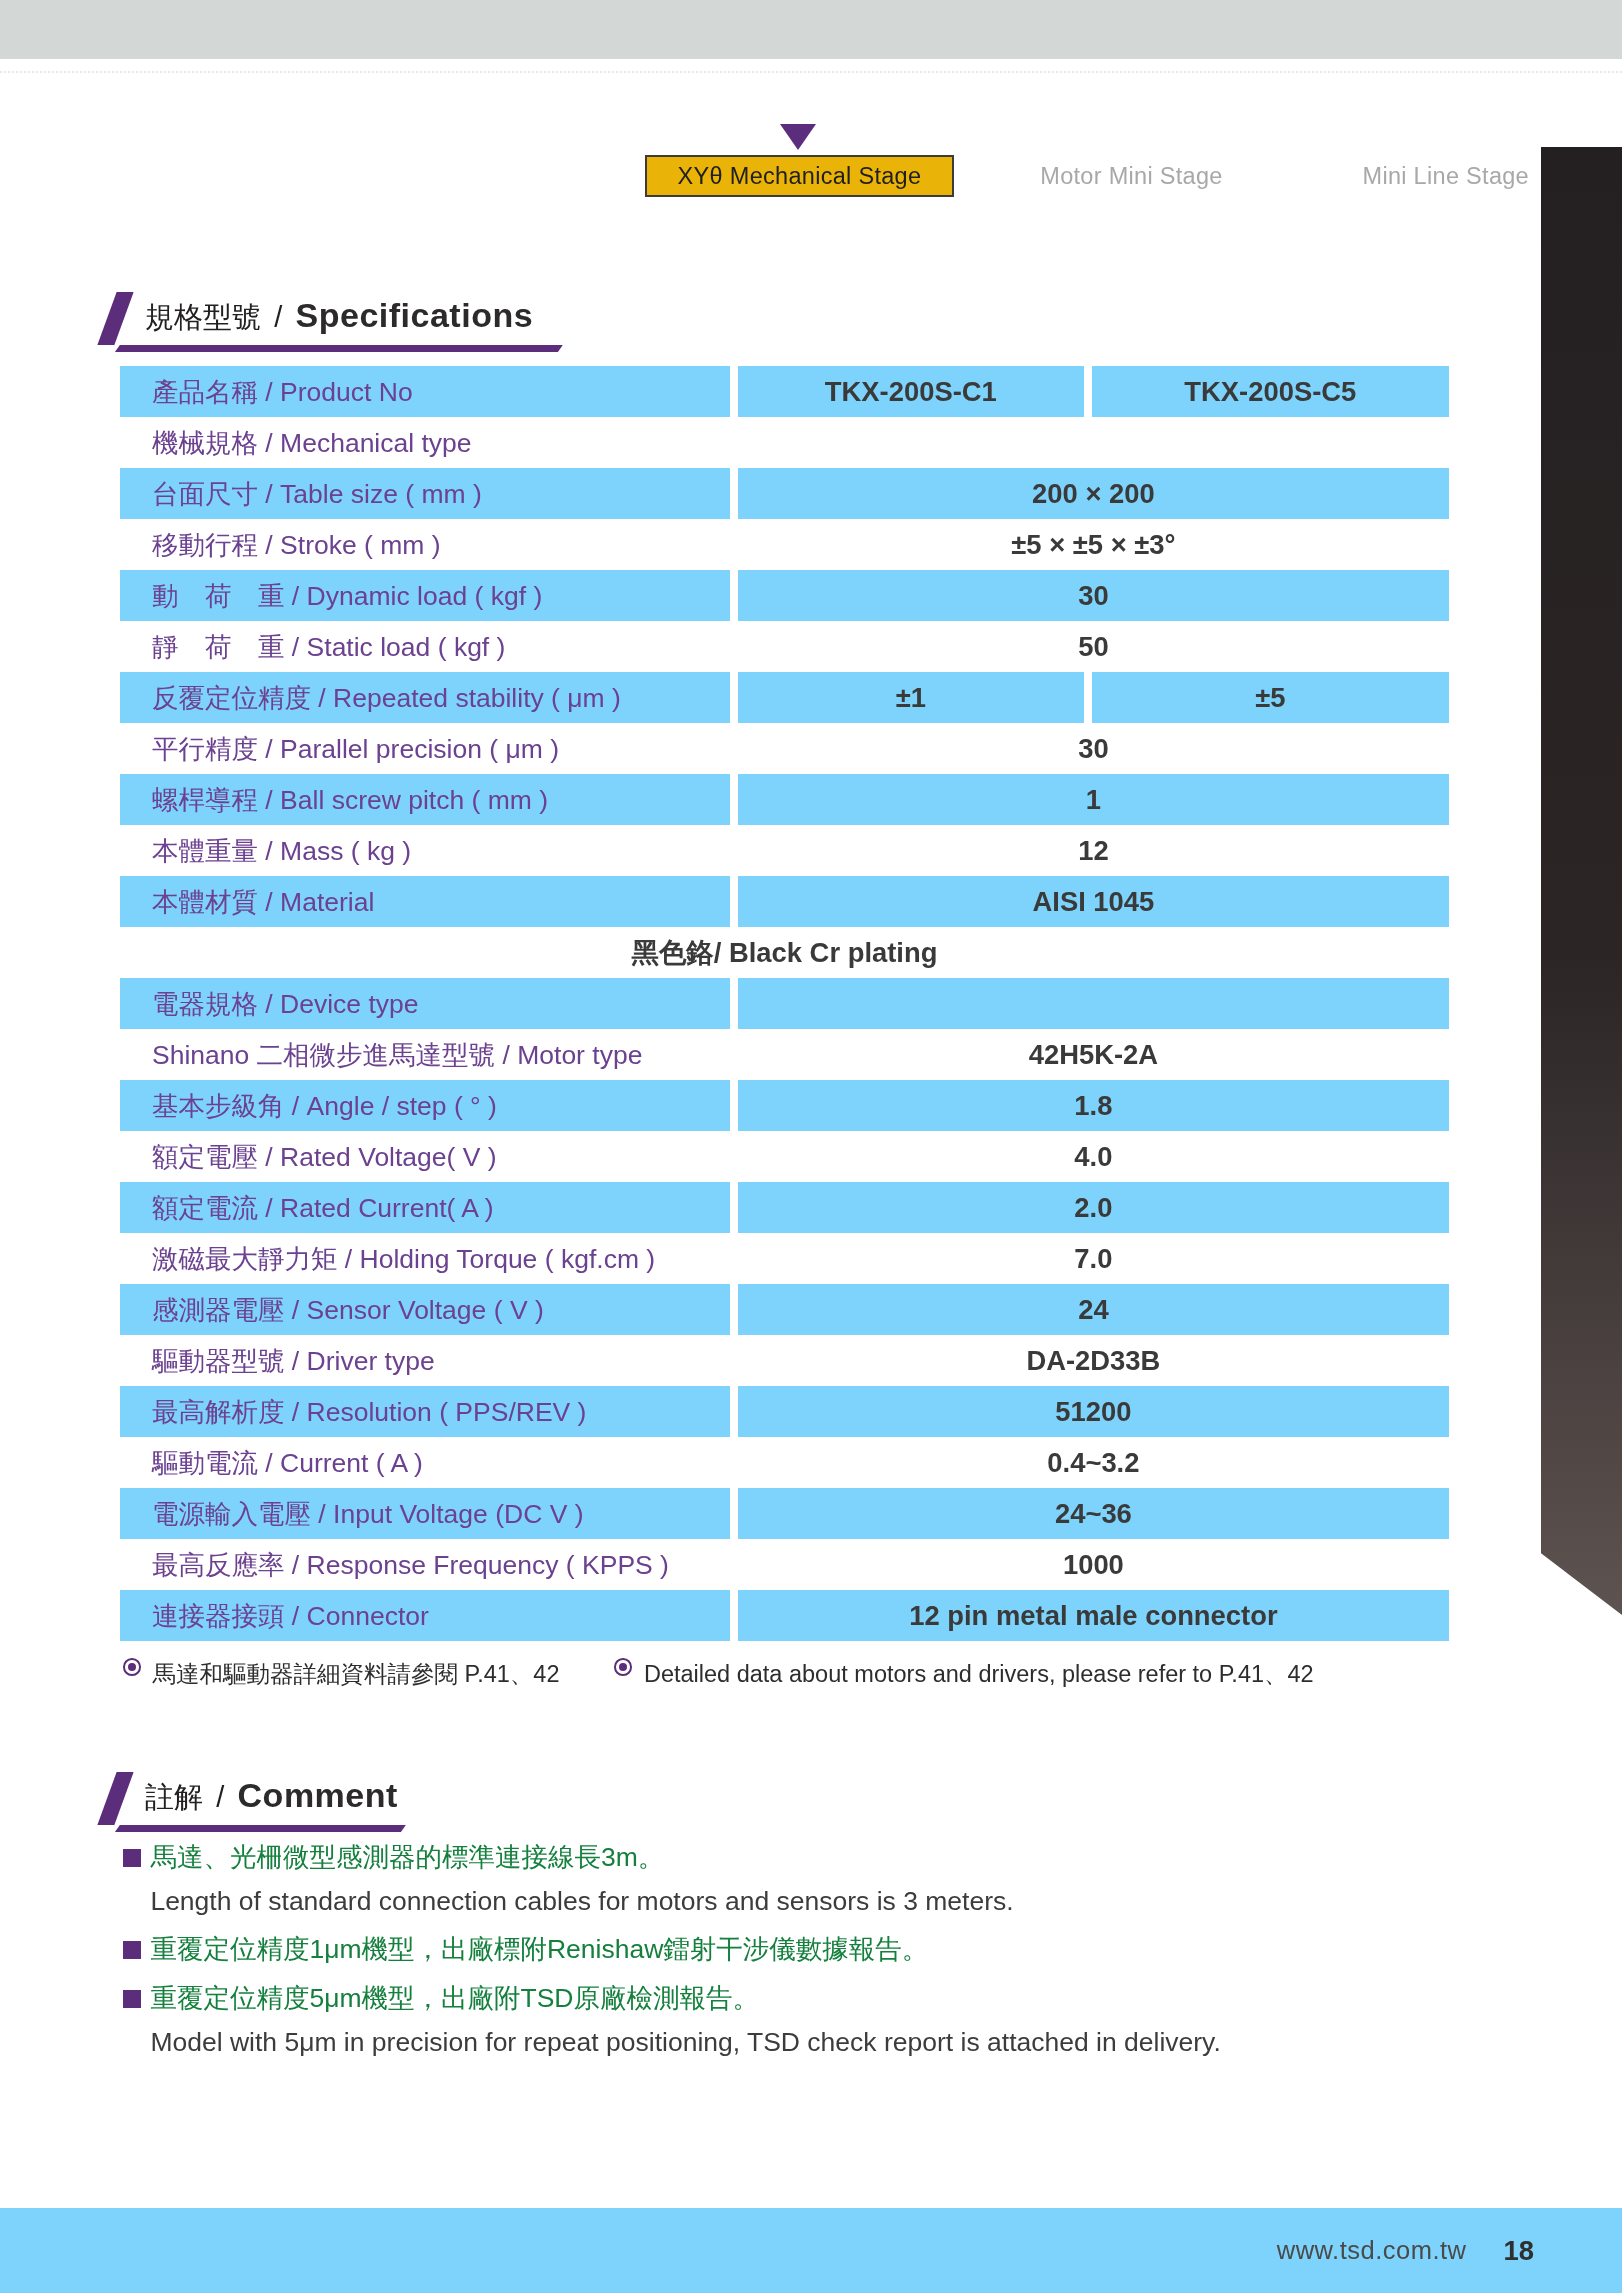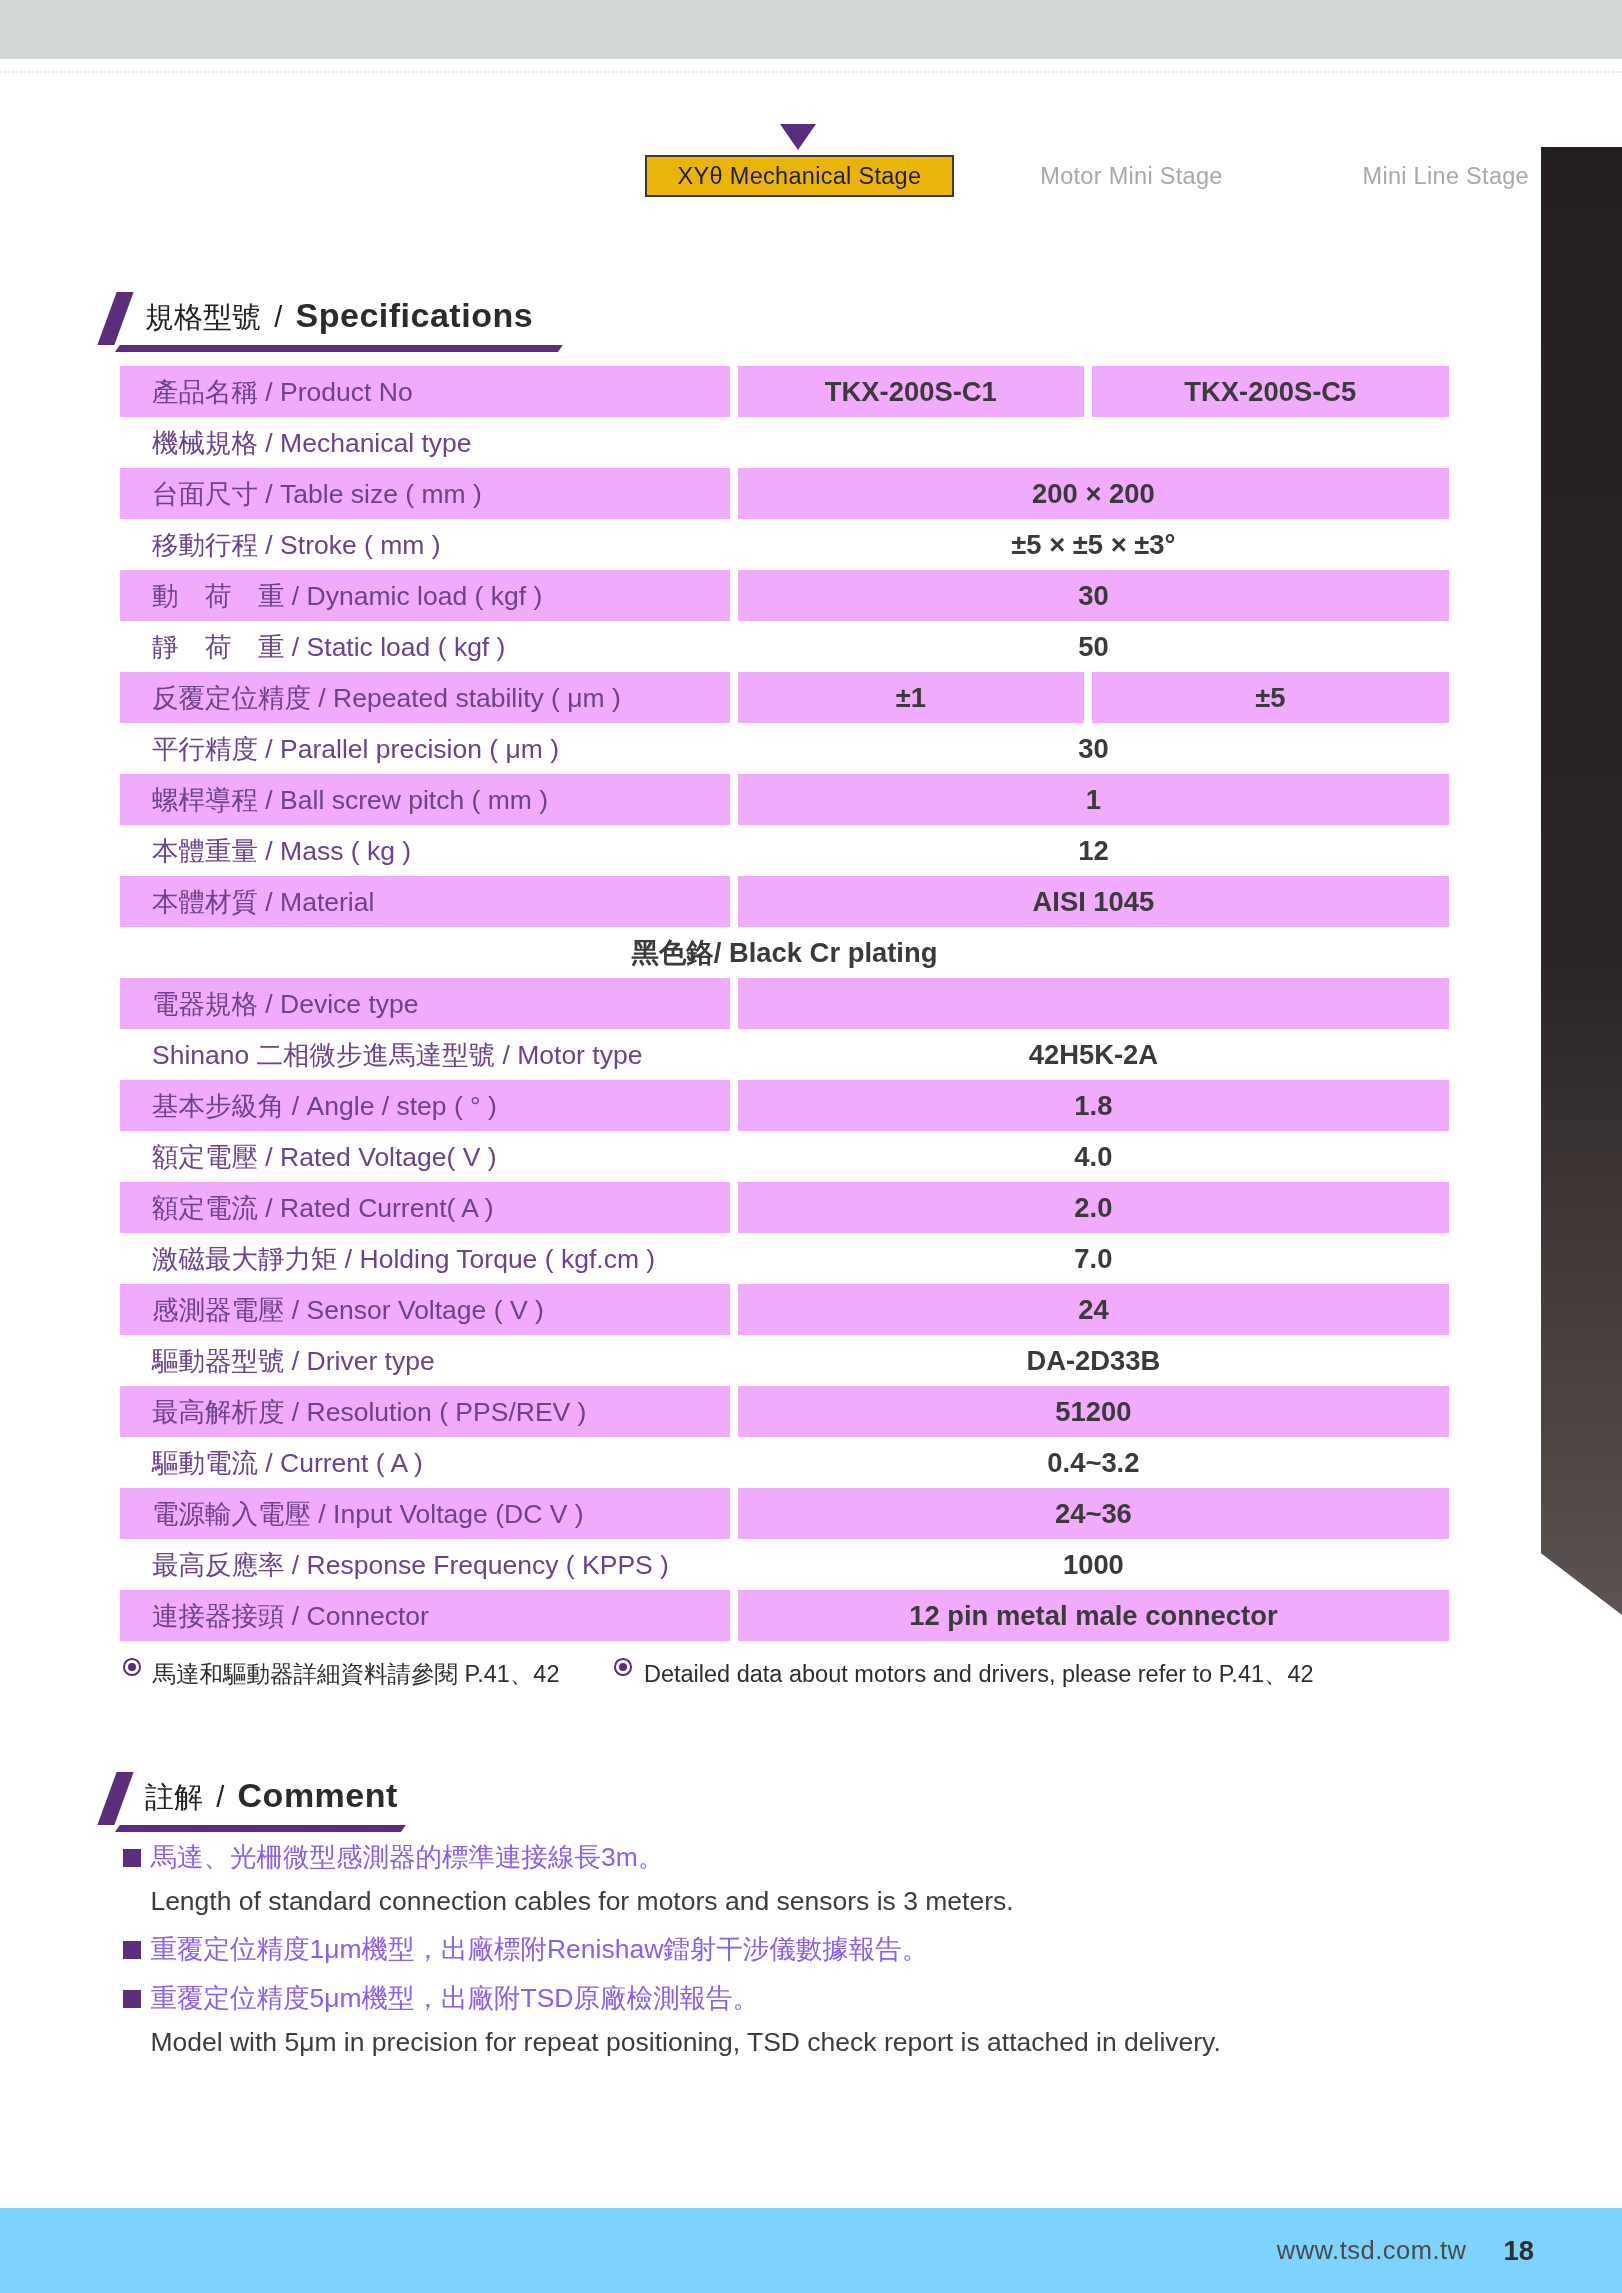--- a/index.html
+++ b/index.html
@@ -40,31 +40,31 @@
   #spec-header .underline{width:443px;}
   #comment-header{left:101px;top:1770px;width:412px;}
   #comment-header .underline{width:286px;}
   
   #spec-table{position:absolute;left:120px;top:366px;width:1329px;}
   .trow{display:flex;height:51px;gap:7.8px;}
   .tlabel{width:610px;flex:0 0 610px;display:flex;align-items:center;box-sizing:border-box;
     padding-left:32px;font-size:26.5px;color:#6b4190;white-space:nowrap;}
   .tvalue{flex:1;display:flex;align-items:center;justify-content:center;font-size:27.4px;color:#3a3a3a;font-weight:bold;}
   .tvalue.half{flex:0 0 346px;}
-  .trow.shade .tlabel,.trow.shade .tvalue{background:#f0abfc;}
+  .trow.shade .tlabel,.trow.shade .tvalue{background:#7dd3fc;}
   
   #ref-notes{position:absolute;left:123px;top:1658px;display:flex;gap:55px;align-items:center;}
   .ref-note{display:flex;align-items:flex-start;gap:11.8px;font-size:23.5px;color:#2d2d2d;white-space:nowrap;}
   .bullseye{width:13.7px;height:13.7px;border:2.9px solid #5b2d7a;border-radius:50%;display:inline-flex;
     align-items:center;justify-content:center;flex:0 0 auto;}
   .bullseye::after{content:"";width:7.8px;height:7.8px;background:#5b2d7a;border-radius:50%;}
   
   #comment-list{position:absolute;left:123px;top:1835px;width:1382px;}
   .c-item{margin-bottom:3.9px;}
-  .c-zh{font-size:26.5px;color:#8b5cf6;line-height:45px;}
+  .c-zh{font-size:26.5px;color:#15803d;line-height:45px;}
   .c-bullet{display:inline-block;width:17.6px;height:17.6px;background:#5b2d7a;margin-right:9.8px;vertical-align:baseline;transform:translateY(1px);}
   .c-en{font-size:26.5px;color:#3c3c3c;line-height:43px;padding-left:27.4px;}
   
   .footer-url{font-size:25.5px;color:#4a4a4a;letter-spacing:0.5px;}
   .footer-page{font-size:27.4px;font-weight:bold;color:#2f2f2f;}
 </style>
 </head>
 <body>
 
 <div id="page">

